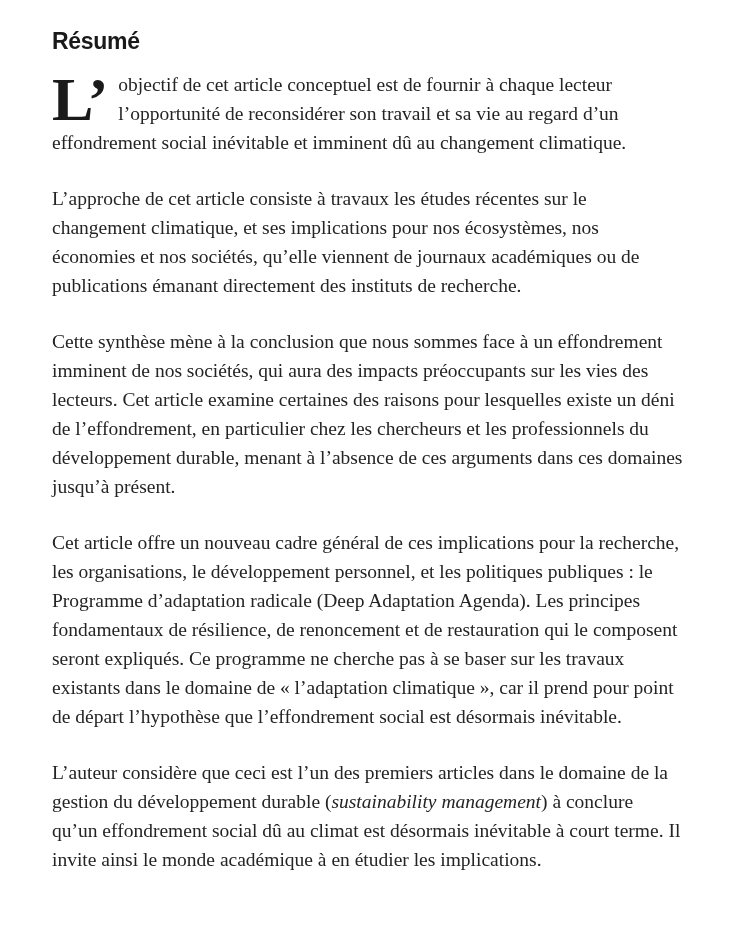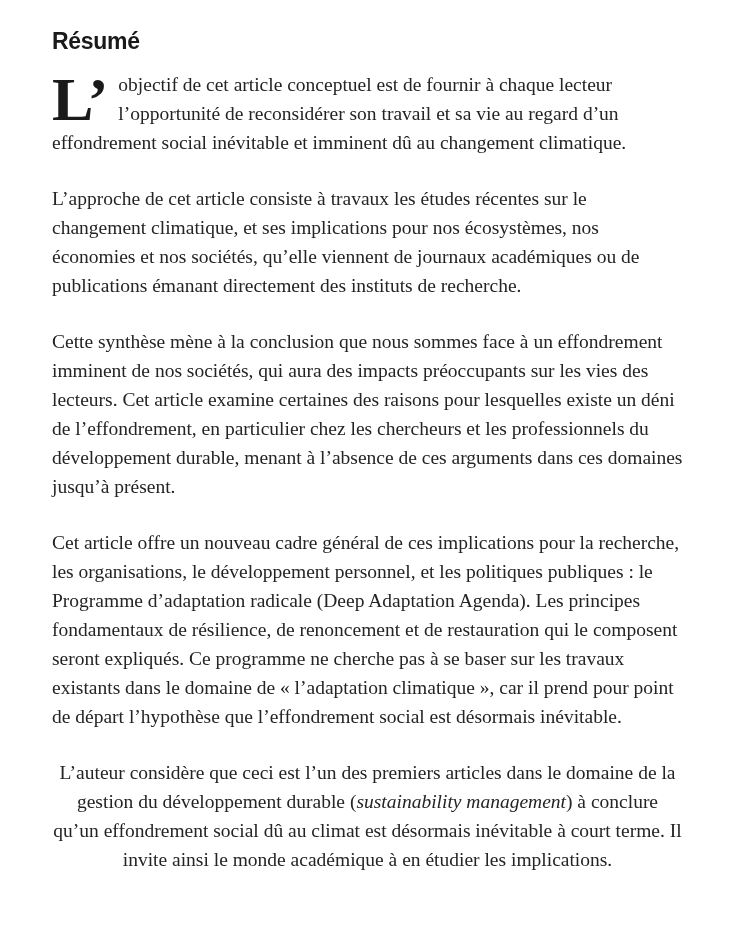--- a/index.html
+++ b/index.html
@@ -27,21 +27,21 @@
     margin: 0 0 15px 0;
   }
   .para {
     font-family: "Liberation Serif", "DejaVu Serif", serif;
     font-size: 19.5px;
     line-height: 29px;
     color: #242424;
     margin: 0 0 27px 0;
     text-rendering: optimizeLegibility;
   }
-  .para:last-child { margin-bottom: 0; text-align: center; }
+  .para:last-child { margin-bottom: 0; }
   .lead::after {
     content: "";
     display: block;
     clear: both;
   }
   .dropcap {
     float: left;
     font-family: "Liberation Serif", "DejaVu Serif", serif;
     font-weight: 700;
     font-size: 62px;

